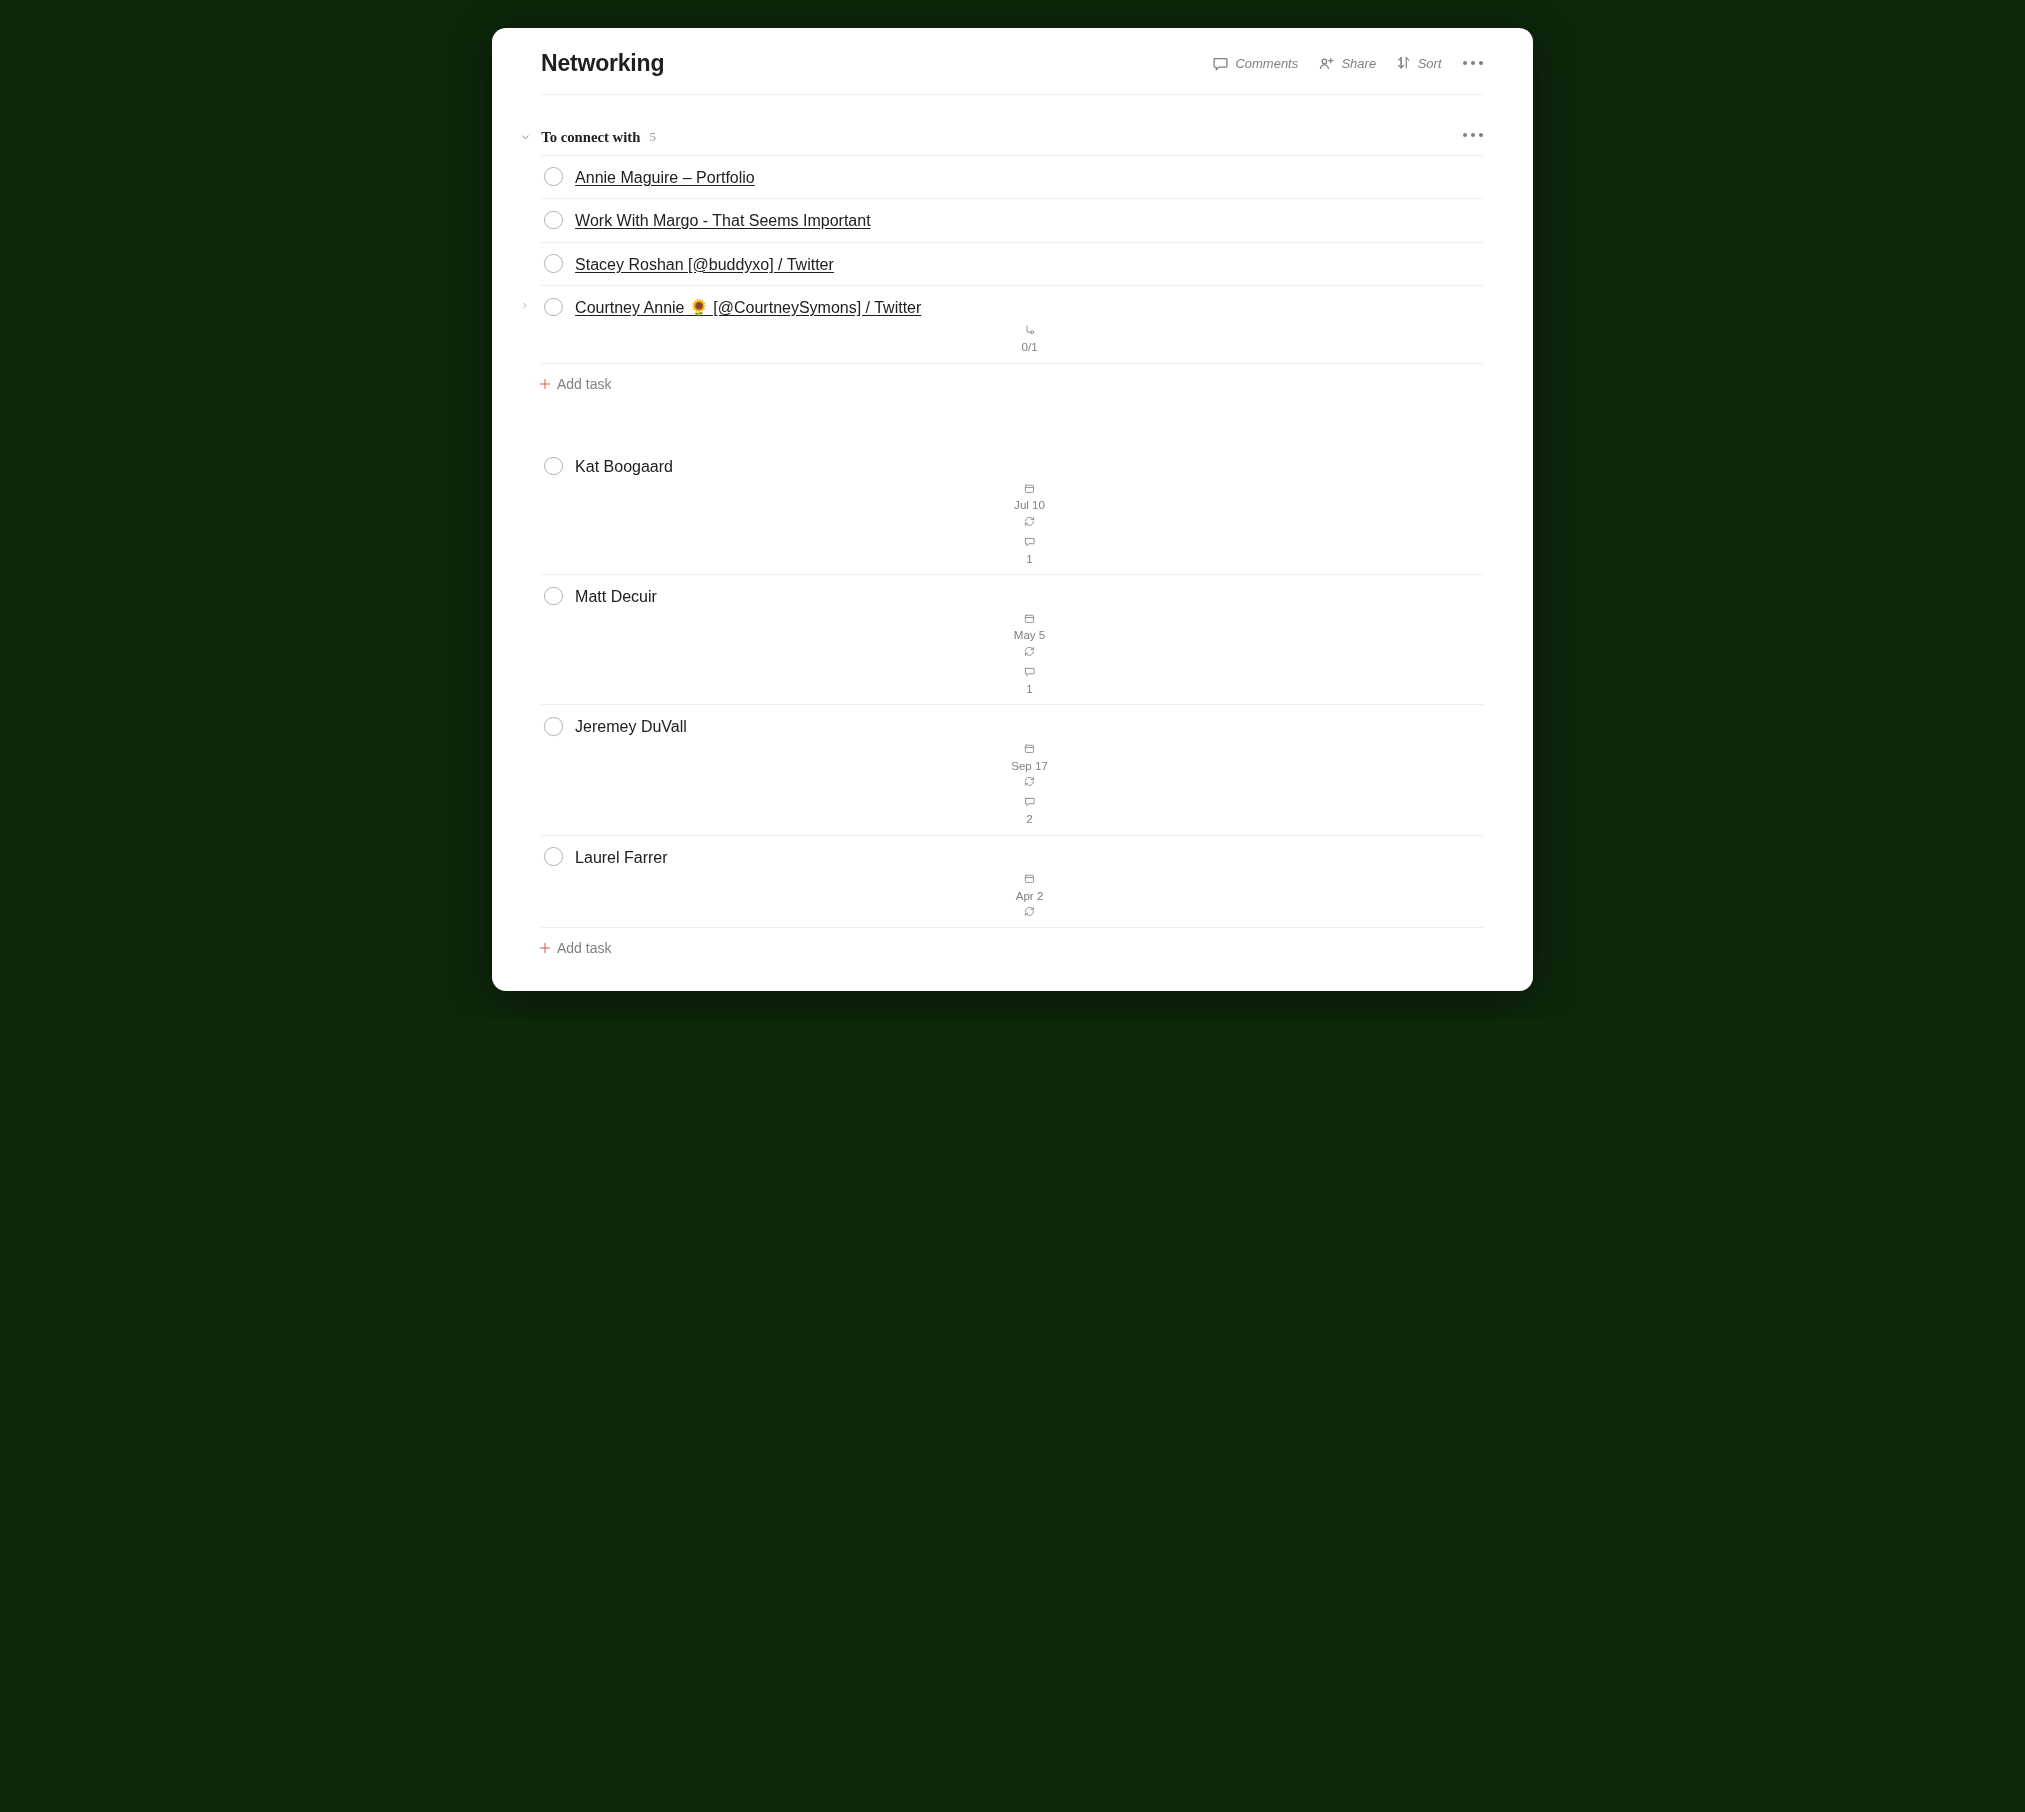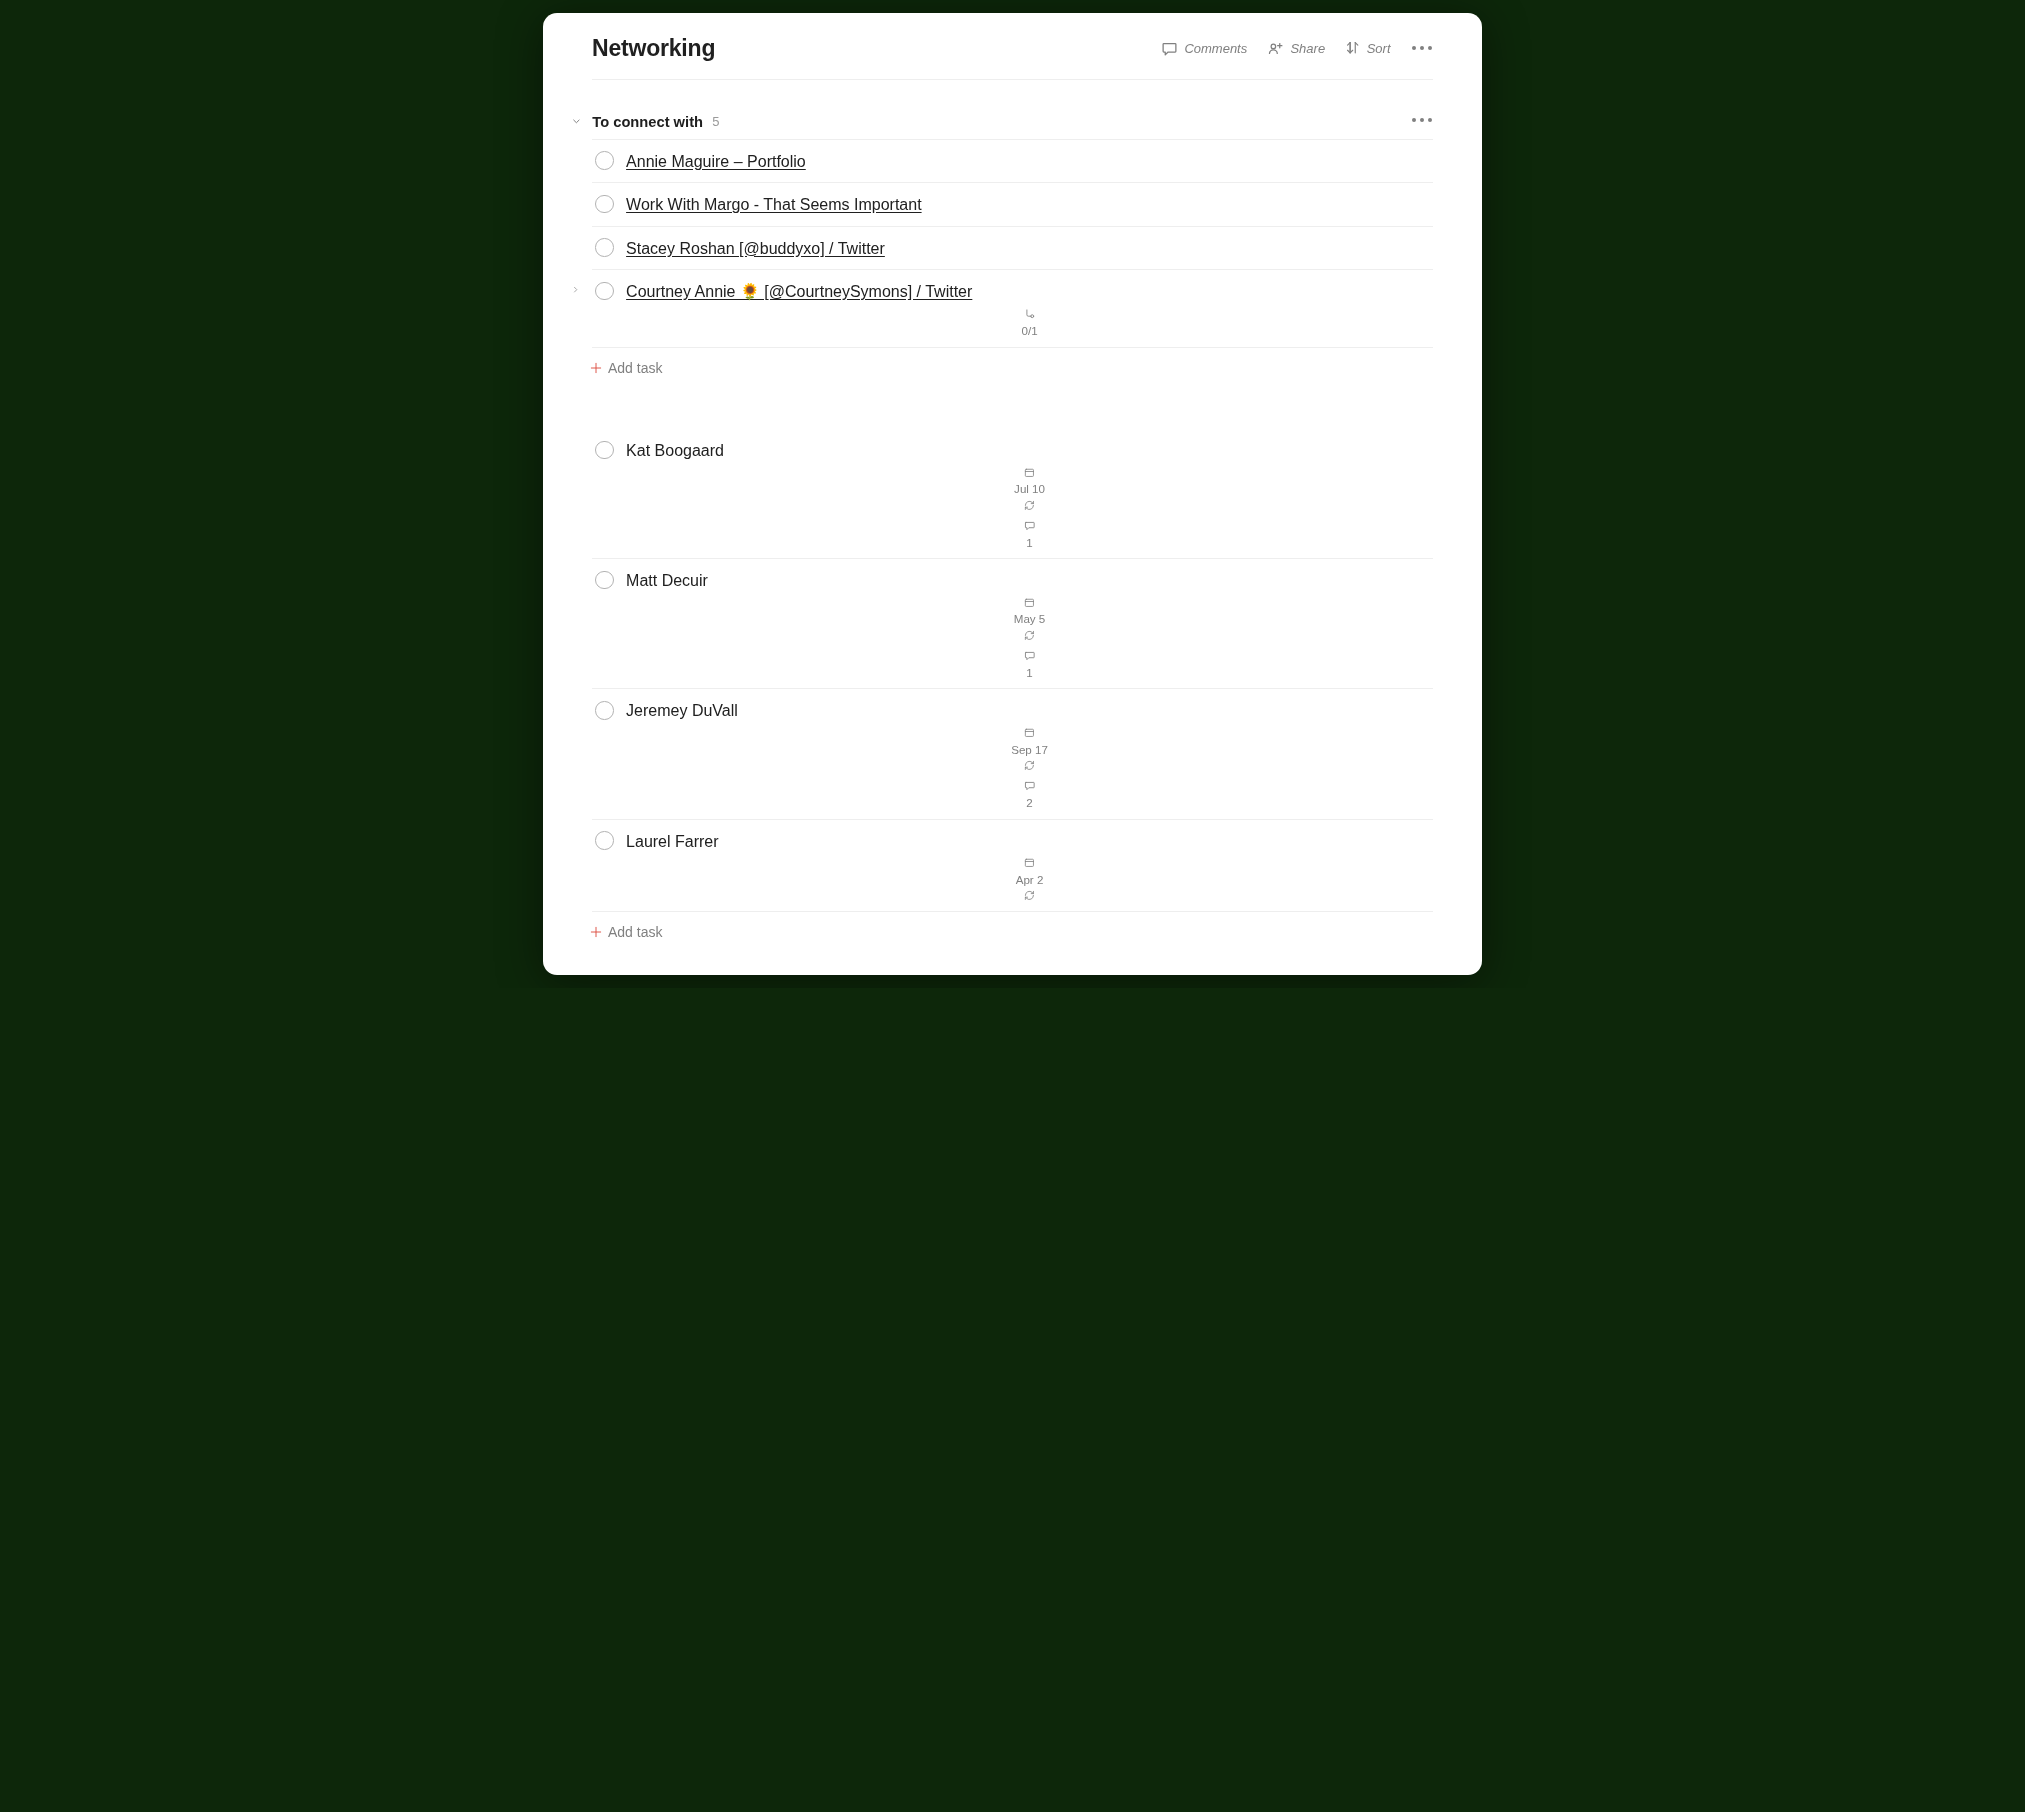--- a/index.html
+++ b/index.html
@@ -5,22 +5,22 @@
   * { box-sizing: border-box; }
   html, body {
     margin: 0;
     padding: 0;
     background: #0d270a;
     font-family: -apple-system, BlinkMacSystemFont, "Segoe UI", Helvetica, Arial, sans-serif;
     -webkit-font-smoothing: antialiased;
   }
   .window {
     background: #ffffff;
-    margin: 13px auto;
-    width: 939px;
+    margin: 28px auto;
+    width: 1041px;
     border-radius: 14px;
     box-shadow: 0 6.2px 46px rgba(0,0,0,0.45);
     padding: 21.6px 49px 31px 49px;
     color: #202020;
   }
 
   
   .header {
     display: flex;
     align-items: center;
@@ -61,20 +61,21 @@
 
   
   .section { margin-top: 34px; }
   .section-header {
     display: flex;
     align-items: center;
     gap: 9.3px;
     padding-bottom: 9.3px;
     border-bottom: 0.8px solid #eeeeee;
     position: relative;
+    font-family: Liberation Serif, serif;
   }
   .section-header .chev {
     width: 14px;
     display: flex;
     justify-content: center;
     margin-left: -23px;
     color: #808080;
     cursor: pointer;
     flex-shrink: 0;
   }

